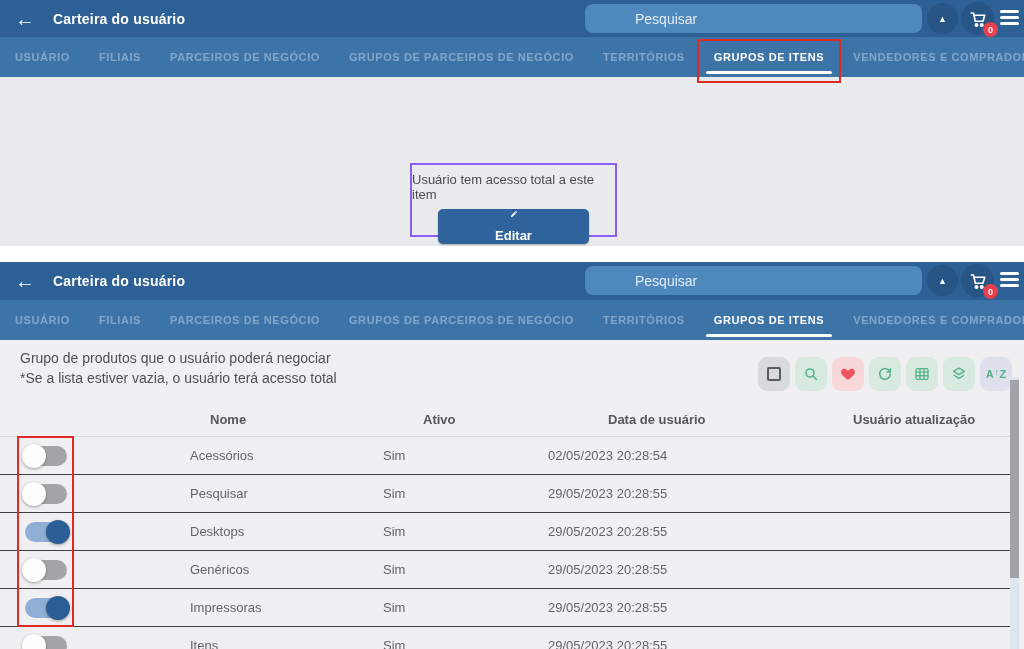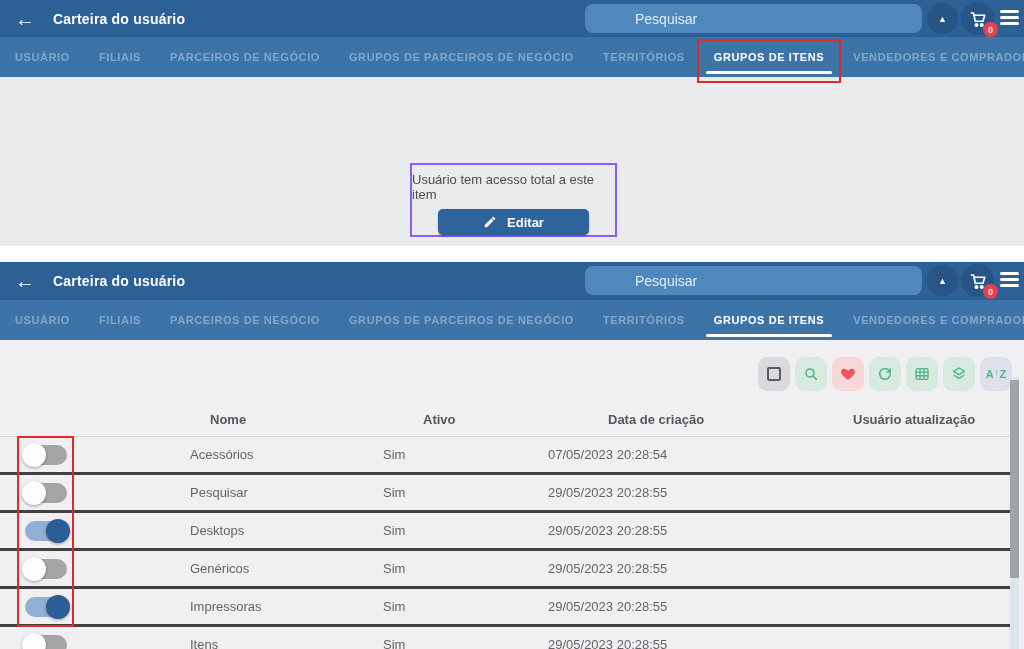--- a/index.html
+++ b/index.html
@@ -35,38 +35,38 @@
   .redbox-tab{position:absolute;left:-17px;right:-17px;top:2px;bottom:-6px;border:2px solid #e02a25;pointer-events:none;z-index:5;}
 
   
   .body1{position:relative;width:100%;height:169px;background:#eaebed;}
   .white-gap{width:100%;height:16px;background:#fff;}
   .access-wrap{position:absolute;left:410px;top:-8px;width:207px;height:74px;border:2px solid #8b5cf6;
     display:flex;flex-direction:column;align-items:center;}
   .access-msg{margin-top:7px;font-size:13px;color:#4a4c50;}
   .edit-btn{margin-top:7px;width:151px;height:35px;background:#2f639c;border:none;border-radius:5px;color:#fff;
     font-size:13px;font-weight:bold;display:flex;align-items:center;justify-content:center;gap:10px;cursor:pointer;
-    box-shadow:0 1px 2px rgba(0,0,0,.3);}
+    box-shadow:0 1px 2px rgba(0,0,0,.3);flex-direction:column;}
 
   
   .body2{position:relative;width:100%;height:309px;background:#f0f0f2;color:#4a4c50;}
   .desc{position:absolute;left:20px;top:8px;font-size:14px;line-height:20px;color:#4e5054;}
   .toolbar{position:absolute;left:758px;top:17px;display:flex;gap:5px;}
   .tbtn{width:32px;height:34px;border-radius:9px;border:none;display:flex;align-items:center;justify-content:center;cursor:pointer;padding:0;}
   .tbtn.gray{background:#d9dadd;color:#5a5c60;}
   .tbtn.green{background:#d8e9e0;color:#54b488;}
   .tbtn.pink{background:#f8d7d8;color:#ef5560;}
   .tbtn.lav{background:#dee0eb;color:#54b488;}
   .chk-square{width:14px;height:14px;border:2px solid #5a5c60;border-radius:2px;}
   .az{font-size:11px;font-weight:bold;letter-spacing:0;display:flex;align-items:flex-start;}
   .az .arrow{font-size:8px;margin:0 1px;}
 
   .table{position:absolute;left:0;top:62px;width:1010px;}
   .trow{display:grid;grid-template-columns:190px 193px 165px 225px 1fr;align-items:center;height:38px;
-    border-bottom:3px solid #404040;font-size:13px;color:#626468;}
+    border-bottom:1px solid #404040;font-size:13px;color:#626468;}
   .trow.thead{height:35px;border-bottom:1px solid #d7d7d9;font-weight:bold;color:#55575b;gap:20px;}
   .cell-toggle{padding-left:25px;}
   .toggle{position:relative;width:42px;height:20px;border-radius:10px;background:#a5a5a7;cursor:pointer;}
   .toggle .knob{position:absolute;left:-3px;top:-2px;width:24px;height:24px;border-radius:50%;background:#fdfdfd;
     box-shadow:0 1px 3px rgba(0,0,0,.35);}
   .toggle.on{background:#8fb0d4;}
   .toggle.on .knob{left:auto;right:-3px;background:#2a5e95;}
 
   .redbox-toggles{position:absolute;left:17px;top:96px;width:57px;height:191px;border:2px solid #e02a25;pointer-events:none;z-index:5;}
 
@@ -161,20 +161,24 @@
       <div class="tab">USUÁRIO</div>
       <div class="tab">FILIAIS</div>
       <div class="tab">PARCEIROS DE NEGÓCIO</div>
       <div class="tab">GRUPOS DE PARCEIROS DE NEGÓCIO</div>
       <div class="tab">TERRITÓRIOS</div>
       <div class="tab active">GRUPOS DE ITENS</div>
       <div class="tab">VENDEDORES E COMPRADORES</div>
     </nav>
 
     <div class="body2">
+      <div class="desc">
+        <div>Grupo de produtos que o usuário poderá negociar</div>
+        <div>*Se a lista estiver vazia, o usuário terá acesso total</div>
+      </div>
 
       <div class="toolbar">
         <button class="tbtn gray">
           <span class="chk-square"></span>
         </button>
         <button class="tbtn green">
           <svg width="16" height="16" viewBox="0 0 24 24" fill="none" stroke="currentColor" stroke-width="2.4" stroke-linecap="round">
             <circle cx="10.5" cy="10.5" r="6"></circle>
               <path d="M15 15l5 5"></path>
           </svg>
@@ -209,33 +213,33 @@
               <span>Z</span>
           </span>
         </button>
       </div>
 
       <div class="table">
         <div class="trow thead">
           <div class="cell-toggle"></div>
           <div>Nome</div>
           <div>Ativo</div>
-          <div>Data de criação</div>
+          <div>Data de usuário</div>
           <div>Usuário atualização</div>
         </div>
 
         <div class="trow">
           <div class="cell-toggle">
               <div class="toggle">
                 <div class="knob"></div>
               </div>
             </div>
           <div>Acessórios</div>
           <div>Sim</div>
-          <div>07/05/2023 20:28:54</div>
+          <div>02/05/2023 20:28:54</div>
           <div></div>
         </div>
         <div class="trow">
           <div class="cell-toggle">
               <div class="toggle">
                 <div class="knob"></div>
               </div>
             </div>
           <div>Pesquisar</div>
           <div>Sim</div>

